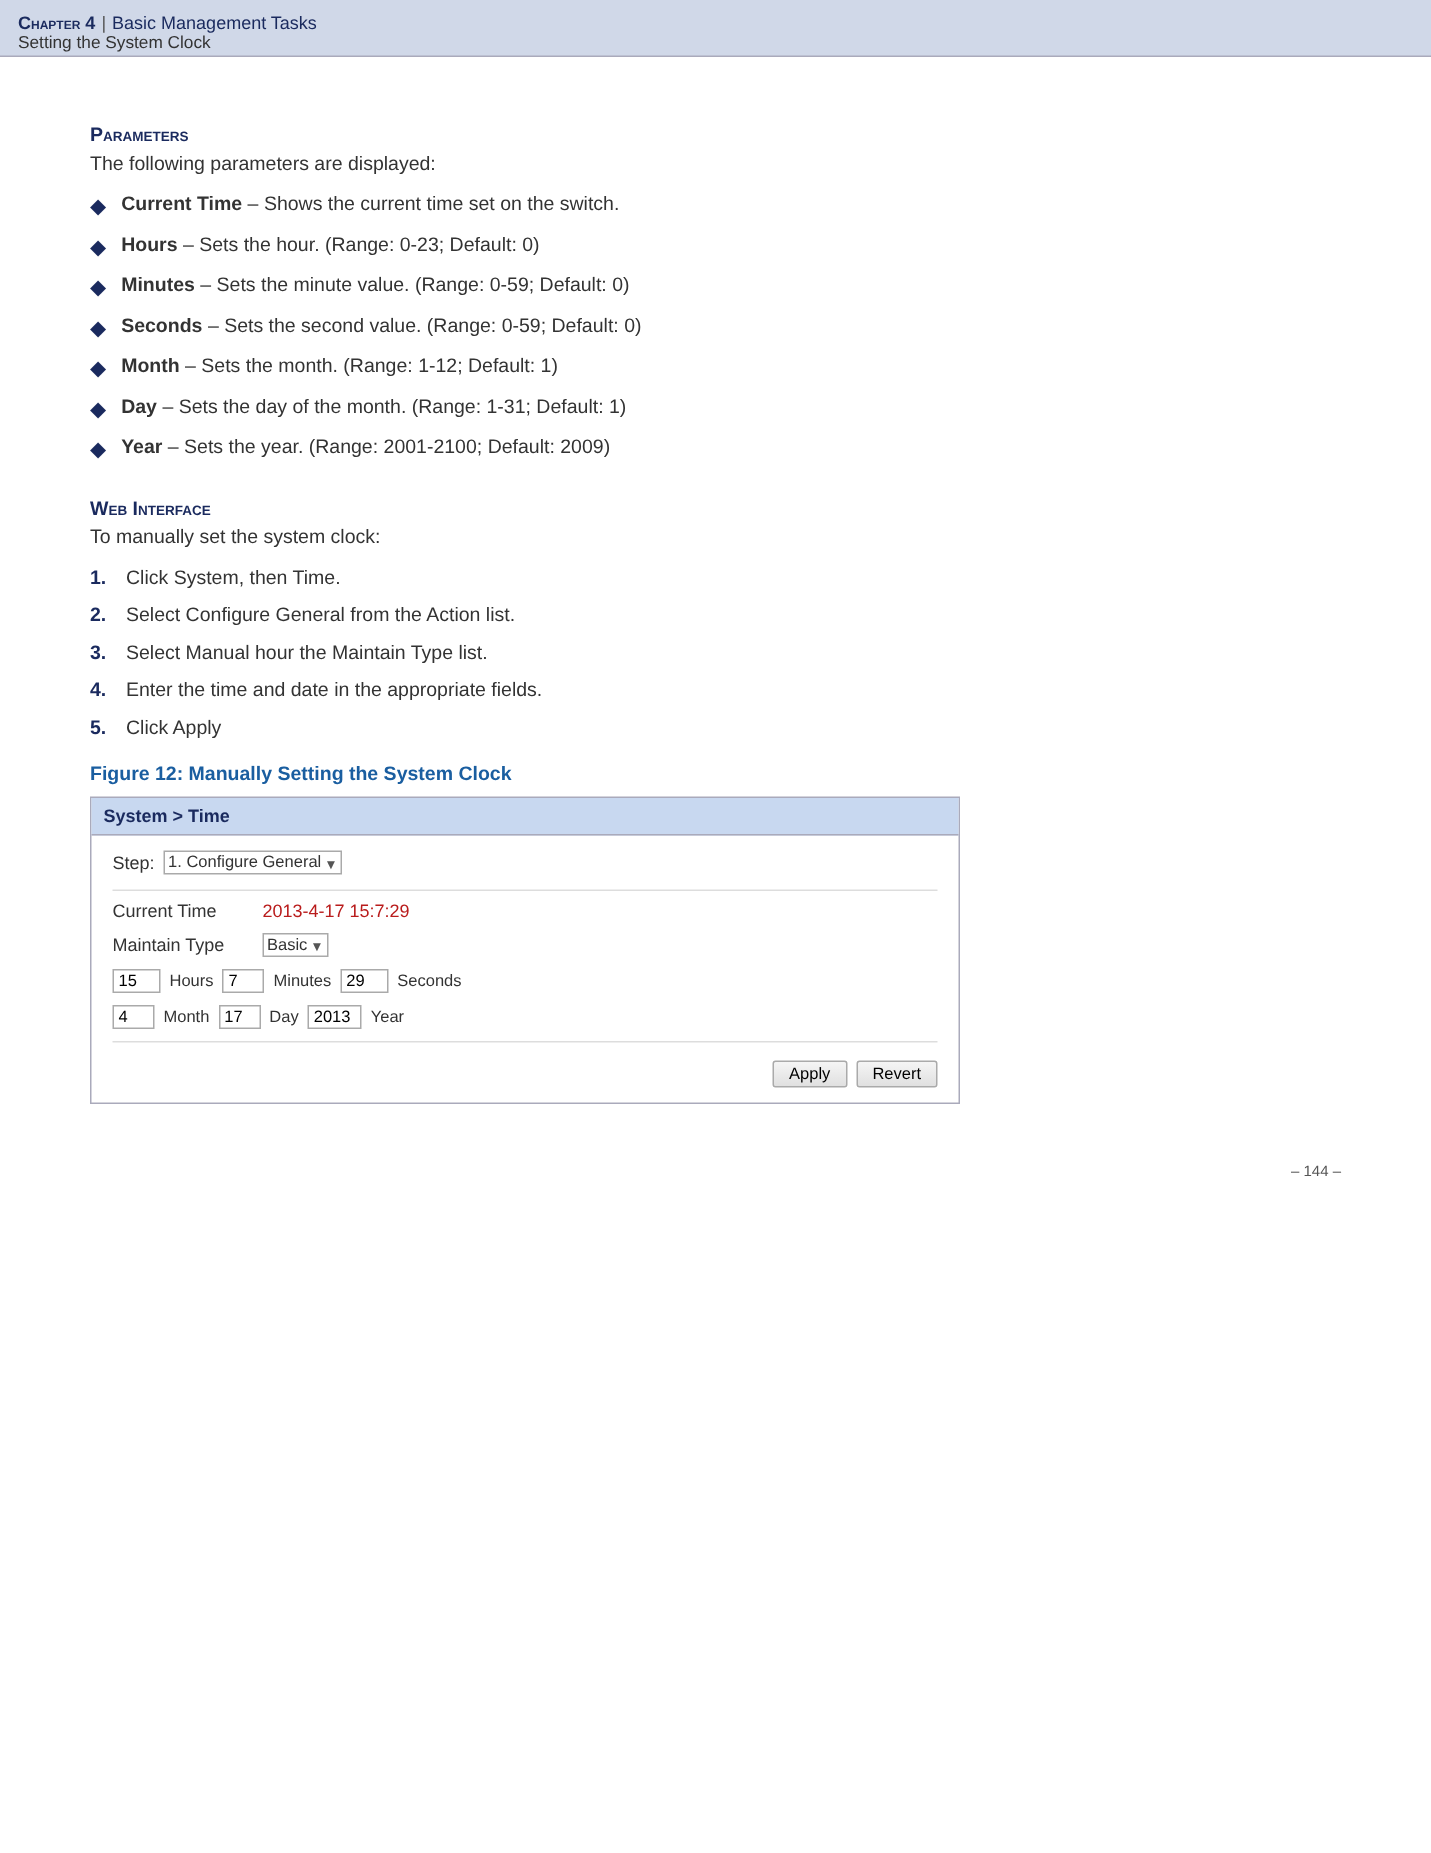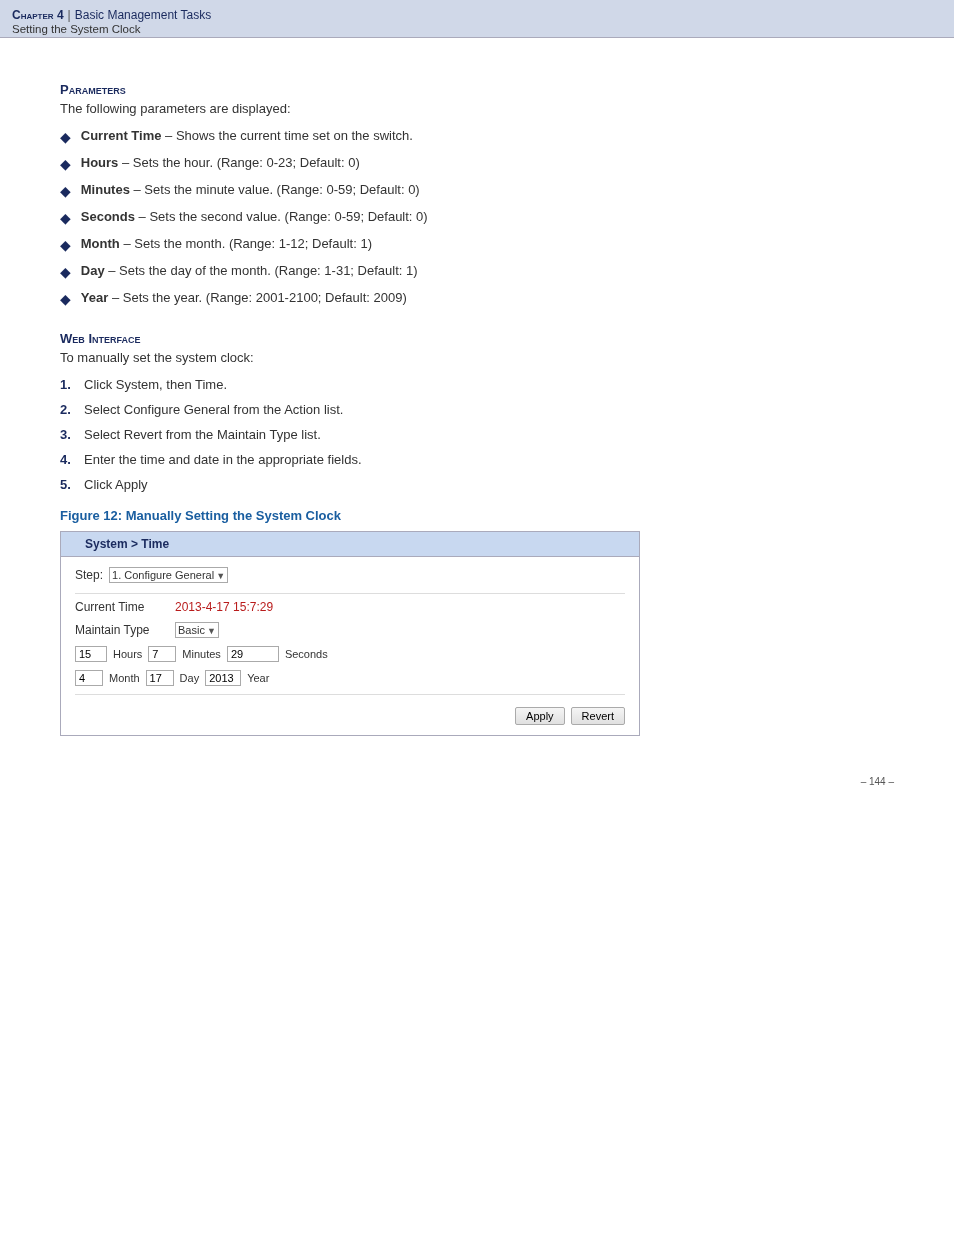--- a/index.html
+++ b/index.html
@@ -121,21 +121,21 @@
     
     .ui-mockup {
       border: 1px solid #aab;
       background: #fff;
       width: 580px;
       padding: 0;
       margin-bottom: 20px;
     }
     .ui-mockup-header {
       background: #c8d8f0;
-      padding: 5px 24px;
+      padding: 5px 8px;
       font-weight: bold;
       font-size: 12px;
       color: #1a2a5e;
       border-bottom: 1px solid #aab;
     }
     .ui-mockup-body {
       padding: 10px 14px;
     }
     .ui-row {
       display: flex;
@@ -281,21 +281,21 @@
     <li>
       <span class="step-num">1.</span>
       <span>Click System, then Time.</span>
     </li>
     <li>
       <span class="step-num">2.</span>
       <span>Select Configure General from the Action list.</span>
     </li>
     <li>
       <span class="step-num">3.</span>
-      <span>Select Revert from the Maintain Type list.</span>
+      <span>Select Manual hour the Maintain Type list.</span>
     </li>
     <li>
       <span class="step-num">4.</span>
       <span>Enter the time and date in the appropriate fields.</span>
     </li>
     <li>
       <span class="step-num">5.</span>
       <span>Click Apply</span>
     </li>
   </ol>
@@ -328,21 +328,21 @@
           <span class="ui-select-arrow">▼</span>
         </div>
       </div>
 
       <div class="ui-row">
         <div class="field-group">
           <input class="ui-input" type="text" style="width: 32px;" value="15">
           <span class="field-unit">Hours</span>
           <input class="ui-input" type="text" style="width: 28px;" value="7">
           <span class="field-unit">Minutes</span>
-          <input class="ui-input" type="text" style="width: 52px;" value="29">
+          <input class="ui-input" type="text" style="width: 32px;" value="29">
           <span class="field-unit">Seconds</span>
         </div>
       </div>
 
       <div class="ui-row">
         <div class="field-group">
           <input class="ui-input" type="text" style="width: 28px;" value="4">
           <span class="field-unit">Month</span>
           <input class="ui-input" type="text" style="width: 28px;" value="17">
           <span class="field-unit">Day</span>

